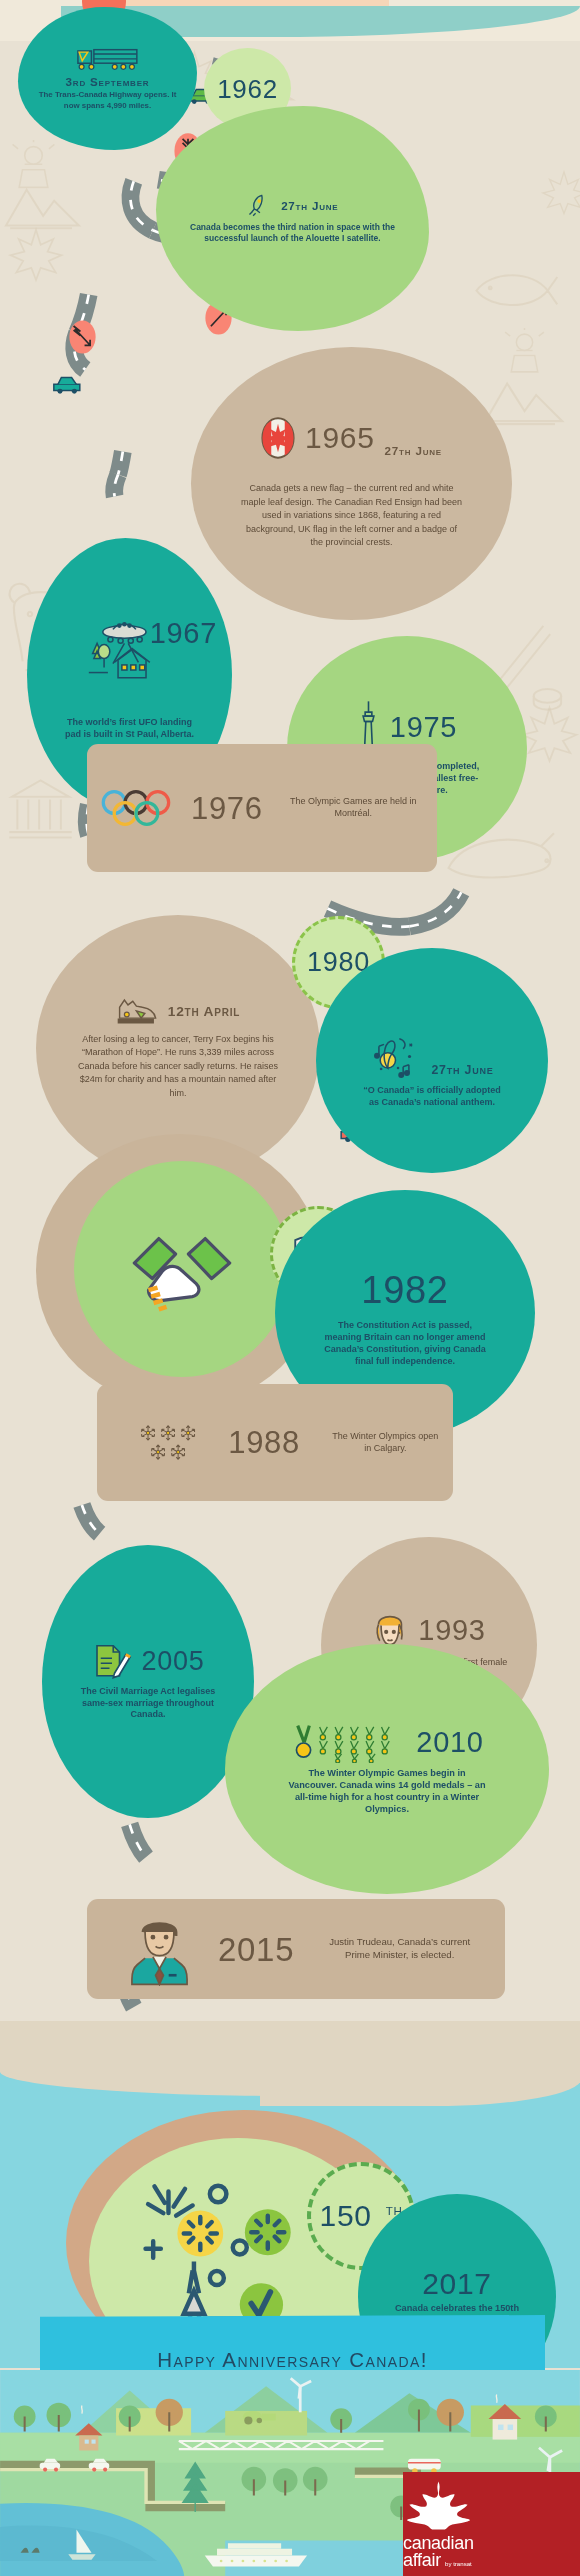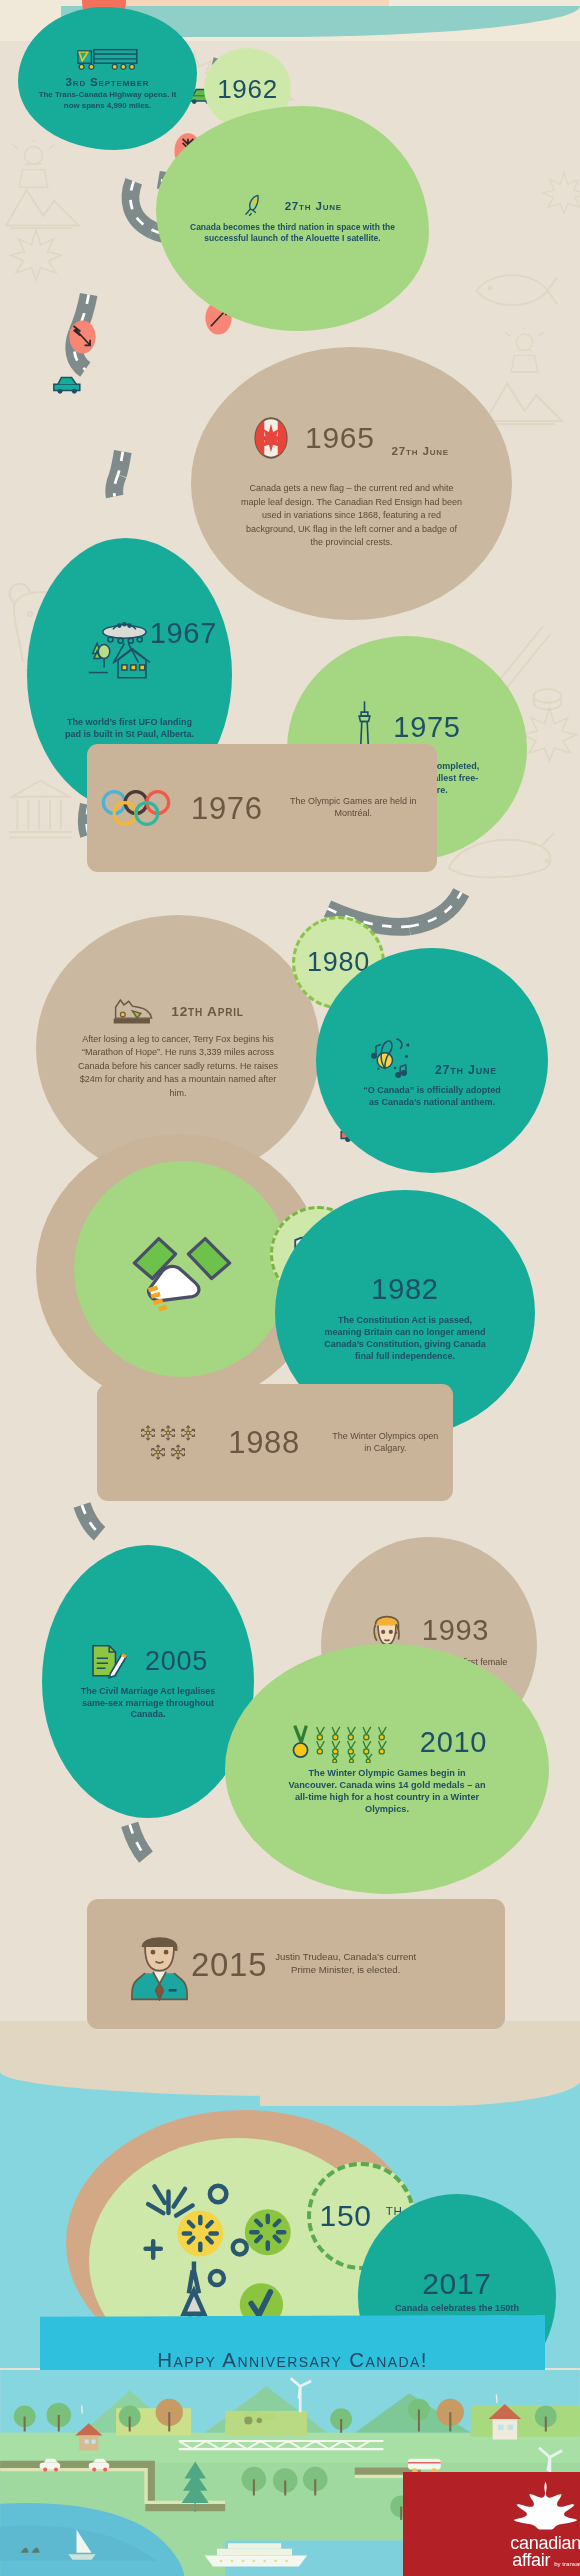--- a/index.html
+++ b/index.html
@@ -68,37 +68,37 @@
   }
   .yr-teal  { color:#1d4f66; }
   .yr-tan   { color:#6b5843; }
   .date {
     font-variant:small-caps;
     letter-spacing:0.8px;
     font-weight:600;
   }
   .body-txt { font-size:7.9px; line-height:1.32; font-weight:600; }
 
-  .row { display:flex; align-items:center; gap:17px; }
+  .row { display:flex; align-items:center; gap:10px; }
 
   
   .banner {
     position:absolute;
     background:#2fc0de;
     box-shadow: 2px 3.4px 0 rgba(0,0,0,.08);
   }
   .banner-txt{
     font-size:20.5px; letter-spacing:1.4px; color:#234a63; font-weight:400;
     font-variant:small-caps;
     white-space:nowrap;
   }
 
   .logo {
     position:absolute; background:#b32025;
-    display:flex;flex-direction:column;align-items:flex-end;justify-content:flex-end;
+    display:flex;flex-direction:column;align-items:flex-start;justify-content:flex-end;
     padding-bottom:6.8px;
   }
   .logo-t1{color:#fff;font-size:18px;line-height:.95;letter-spacing:-0.3px;}
   .logo-t2{color:#fff;font-size:18px;line-height:.95;letter-spacing:-0.3px;}
   .logo-sub{color:#fff;font-size:6.1px;}
 </style>
 </head>
 <body>
 
 <div class="stage">
@@ -458,21 +458,21 @@
         <path d="M38 16 c12-6 22-6 32 0 v42 c-10-6 -20-6 -32 0 z" fill="#f2f0e4"></path>
         <path d="M12 24 h18 M12 32 h18 M12 40 h18 M12 48 h18" stroke="#f5c518" stroke-width="4"></path>
         <path d="M46 26 h18 M46 34 h18 M46 42 h16" stroke="#2b4f6b" stroke-width="2"></path>
         <path d="M58 62 L76 28 l8 5 l-18 34 l-10 3 z" fill="#ffffff"></path>
         <path d="M76 28 l8 5" stroke="#2fa87e" stroke-width="6"></path>
       </g>
     </svg>
   </div>
 
   <div class="bubble bub-teal" style="left:275px;top:1190px;width:260px;height:246px;border-radius:50%;">
-    <div class="yr yr-teal" style="font-size:29px;margin-top:12.3px;margin-bottom:11px;">1982</div>
+    <div class="yr yr-teal" style="font-size:38px;margin-top:12.3px;margin-bottom:11px;">1982</div>
     <div class="body-txt" style="max-width:169px;font-size:9px;">The Constitution Act is passed, meaning Britain can no longer amend Canada’s Constitution, giving Canada final full independence.</div>
   </div>
 
   <div class="bubble bub-tan" style="left:97px;top:1384px;width:356px;height:117px;border-radius:11px;flex-direction:row;justify-content:flex-start;gap:30px;padding-left:41px;">
     <svg width="82" height="60" viewBox="0 0 132 96">
       <g stroke="#6b5843" stroke-width="2.2" fill="none">
         <g transform="translate(22,26)">
             <path d="M0 -16 V16 M-14 -8 L14 8 M-14 8 L14 -8 M0 -16 l-4 5 M0 -16 l4 5 M0 16 l-4 -5 M0 16 l4 -5 M-14 -8 l0 6 M-14 -8 l6 0 M14 8 l0 -6 M14 8 l-6 0 M-14 8 l6 0 M-14 8 l0 -6 M14 -8 l-6 0 M14 -8 l0 6"></path>
             <circle cx="0" cy="0" r="3.5" fill="#f5c518"></circle>
           </g>
@@ -592,21 +592,21 @@
               <path d="M122 48 l4 8 M132 48 l-6 8"></path>
               <circle cx="126" cy="59" r="3" fill="#f5c518"></circle>
             </g>
         </g>
       </svg>
       <div class="yr yr-teal" style="font-size:29px;">2010</div>
     </div>
     <div class="body-txt" style="max-width:198px;font-size:9.2px;">The Winter Olympic Games begin in Vancouver. Canada wins 14 gold medals – an all-time high for a host country in a Winter Olympics.</div>
   </div>
 
-  <div class="bubble bub-tan" style="left:87px;top:1899px;width:418px;height:130px;border-radius:11px;flex-direction:row;justify-content:flex-start;padding-left:41px;">
+  <div class="bubble bub-tan" style="left:87px;top:1899px;width:418px;height:100px;border-radius:11px;flex-direction:row;justify-content:flex-start;gap:27px;padding-left:41px;">
     <svg width="63" height="74" viewBox="0 0 96 112">
       <g stroke="#6b5843" stroke-width="2.6" fill="none">
         <path d="M22 30 C22 12 74 12 74 30 l0 6" fill="#6b5843"></path>
         <path d="M26 30 c0 24 8 36 22 36 c14 0 22-12 22-36" fill="#e8c9a5"></path>
         <circle cx="38" cy="38" r="2.4" fill="#6b5843"></circle>
           <circle cx="58" cy="38" r="2.4" fill="#6b5843"></circle>
         <path d="M42 52 c3 3 9 3 12 0"></path>
         <path d="M26 70 L14 80 c-6 5 -8 14 -8 22 v8 h84 v-8 c0-8 -2-17 -8-22 L70 70" fill="#1ba7a0"></path>
         <path d="M38 68 L48 86 L58 68" fill="#f2f0e4"></path>
         <path d="M48 86 l-6 10 l6 14 l6-14 z" fill="#8b4f3f"></path>

